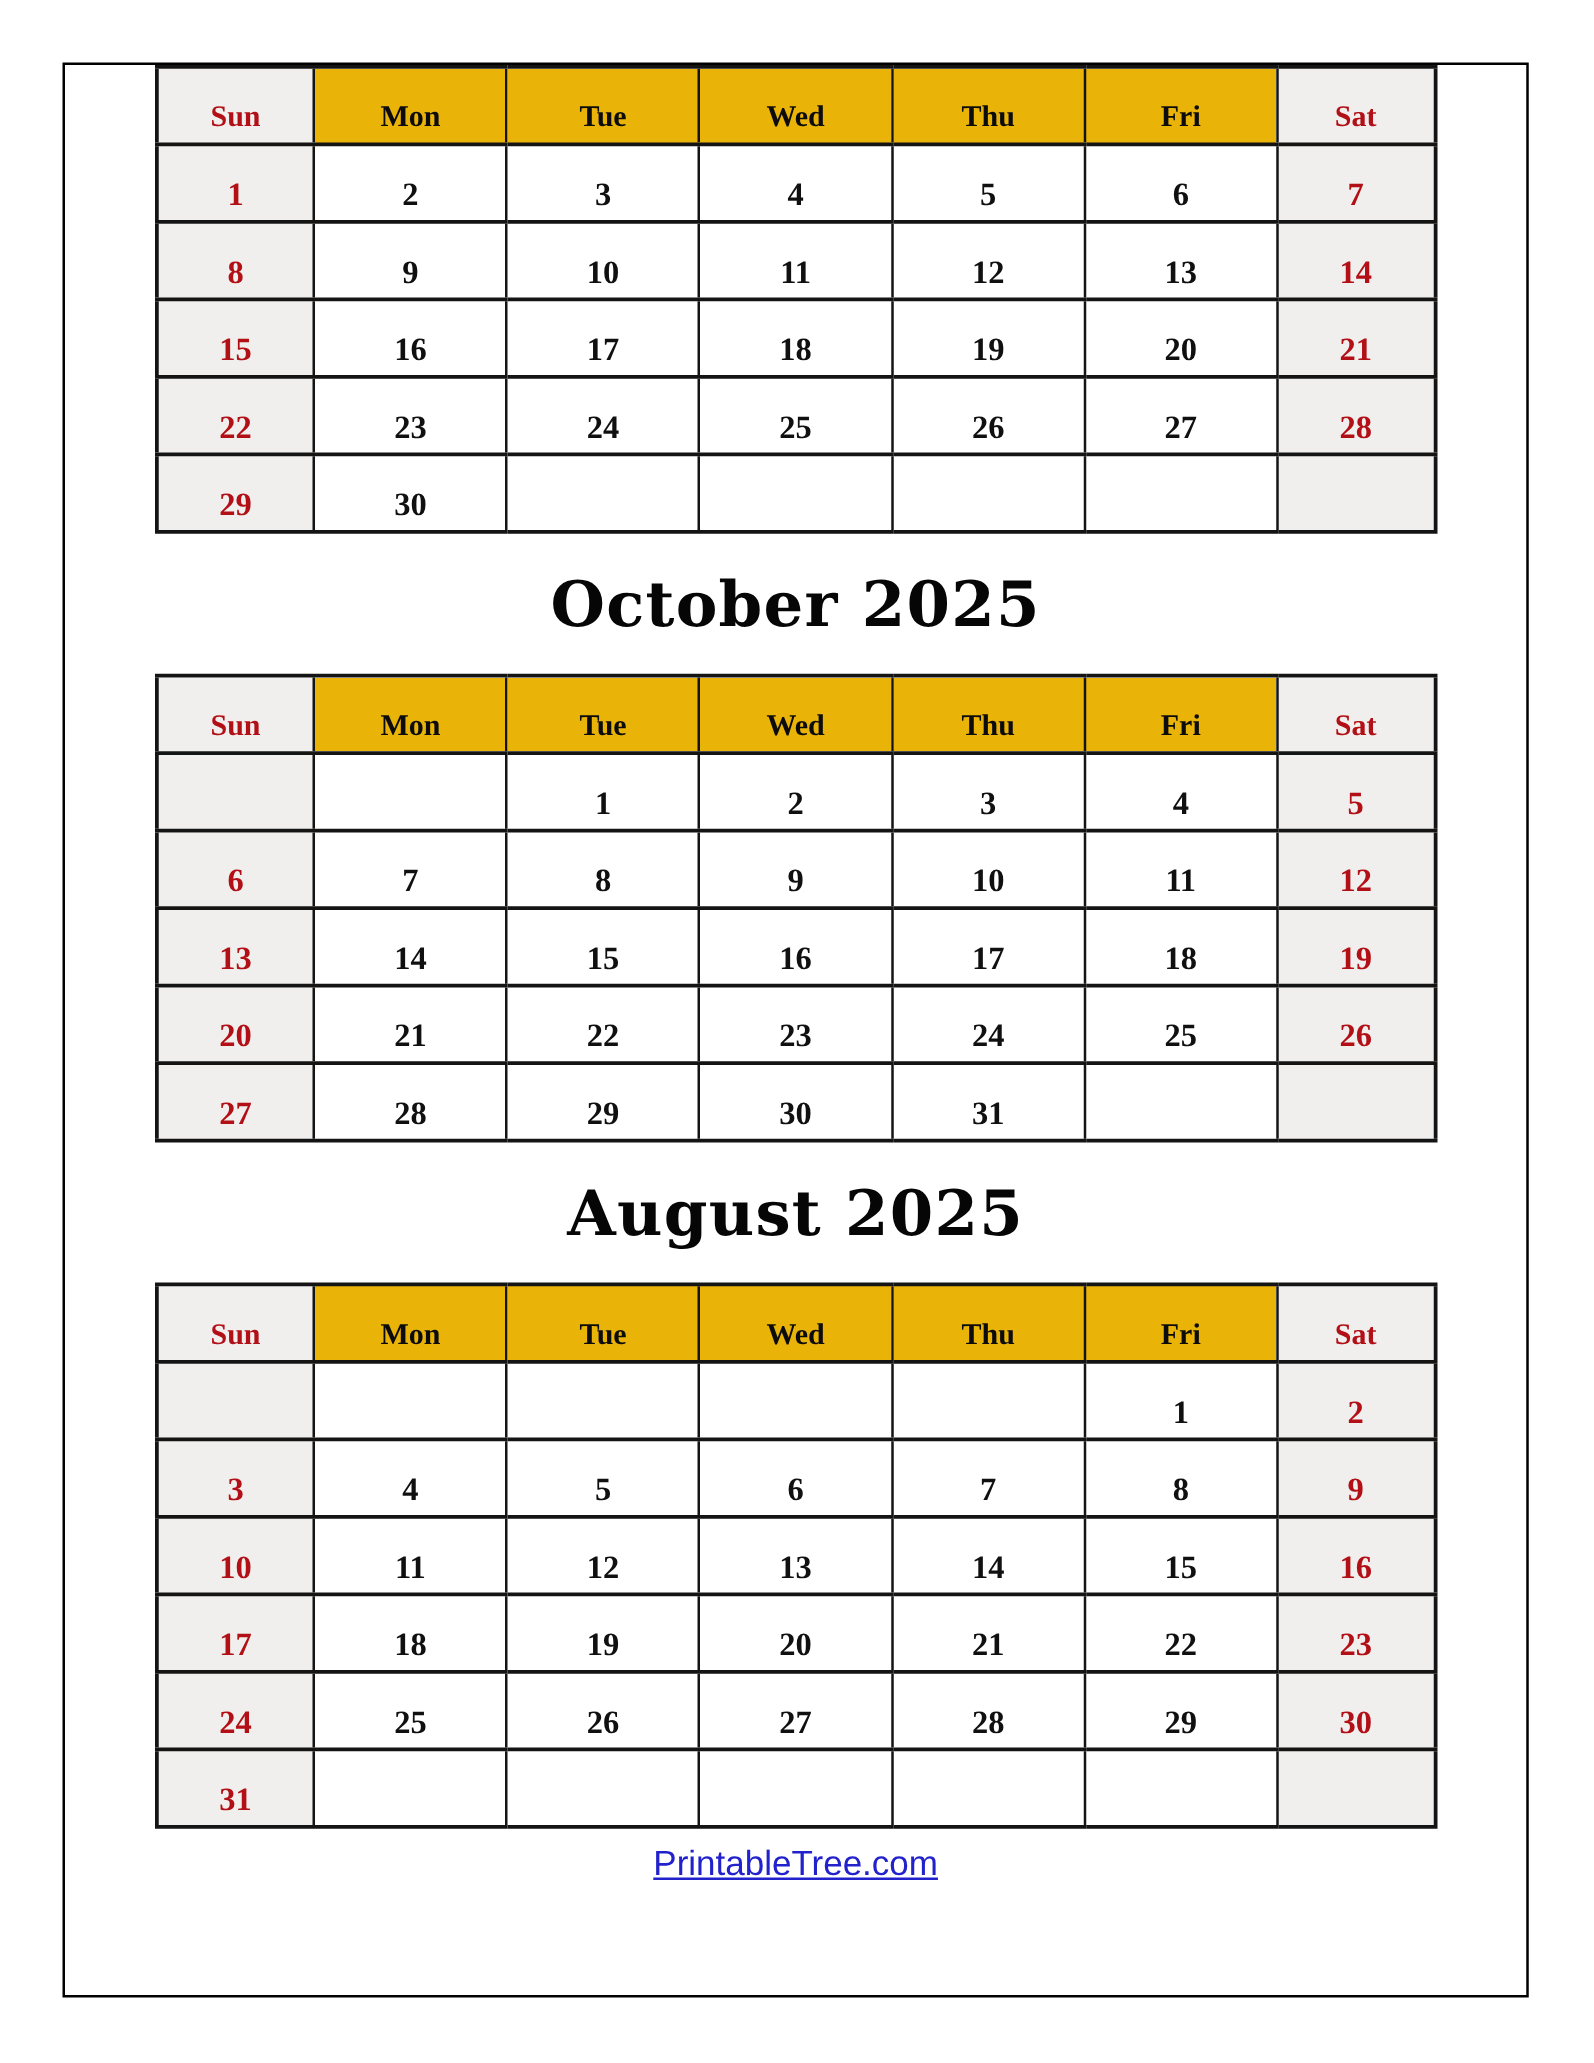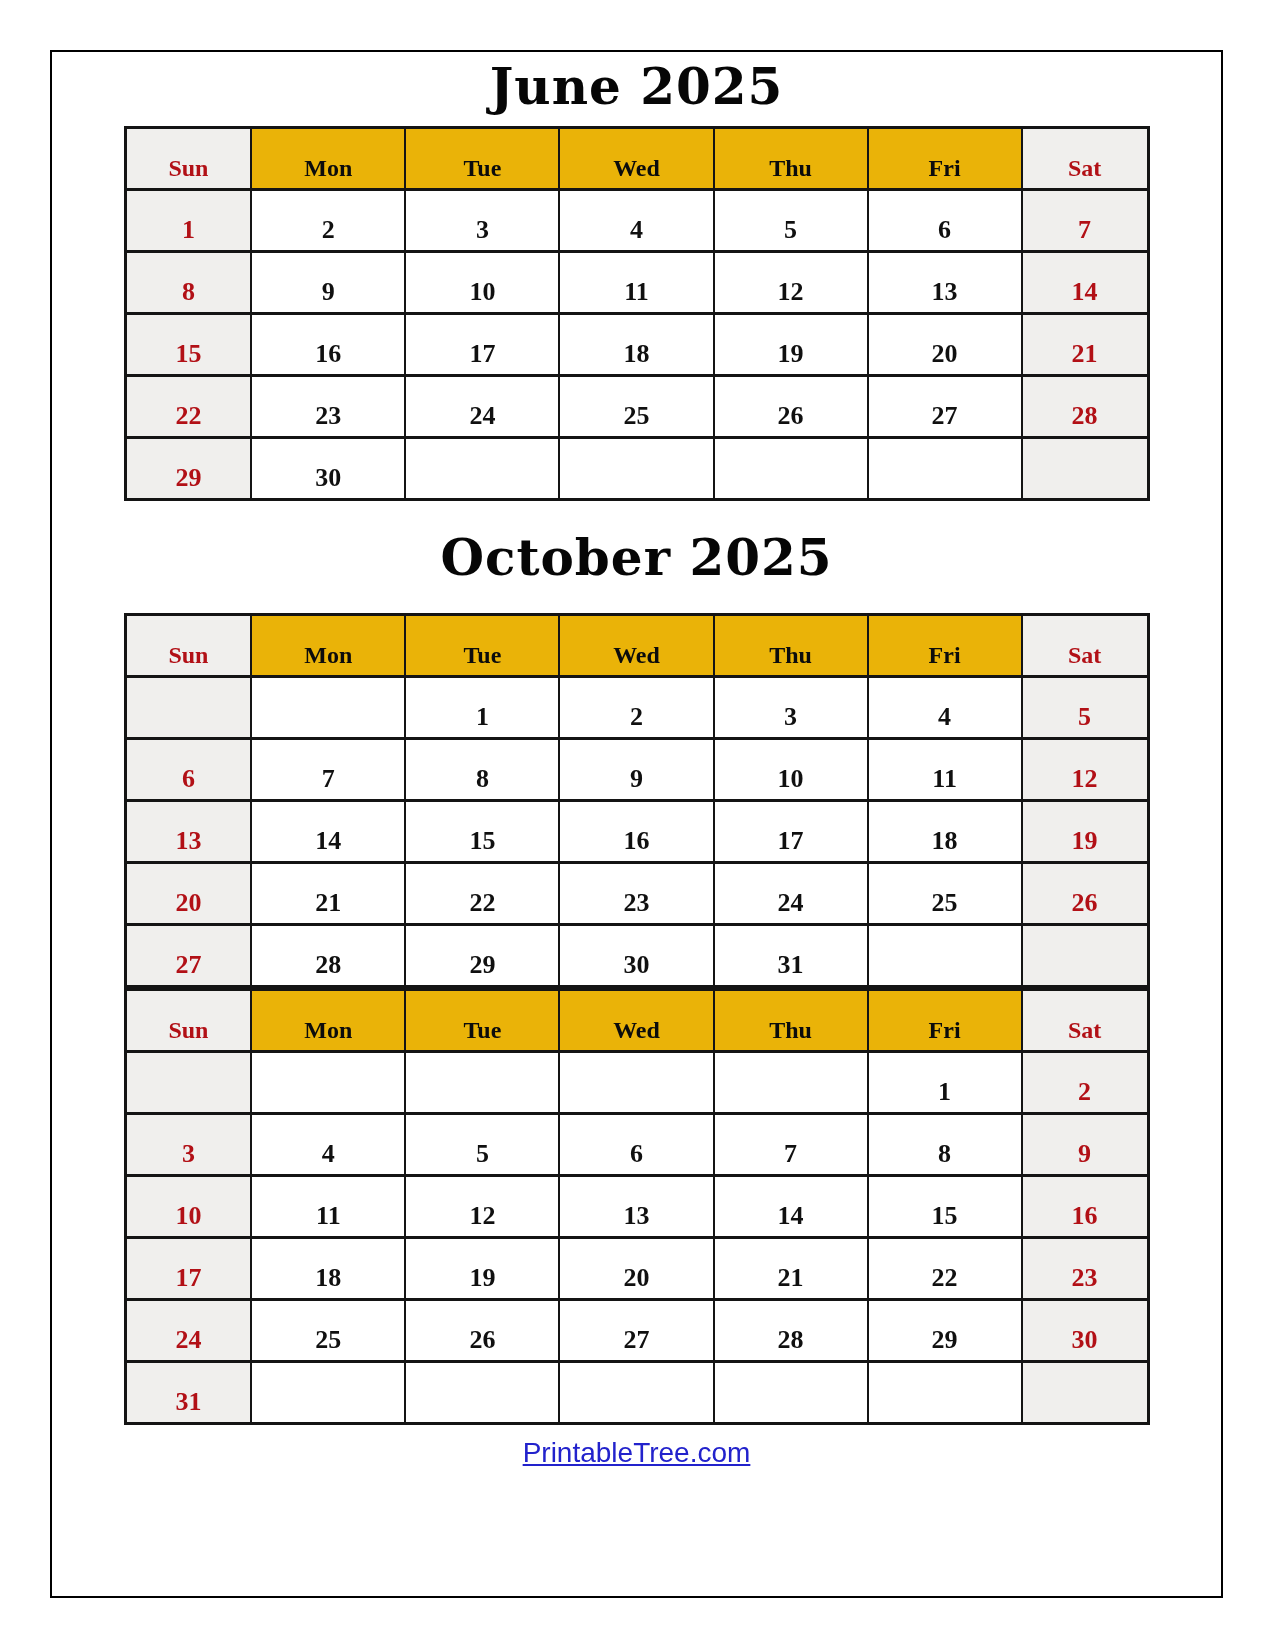--- a/index.html
+++ b/index.html
@@ -92,21 +92,20 @@
     text-decoration: underline;
     cursor: pointer;
   }
 </style>
 </head>
 <body>
 
 <div class="sheet">
   <div id="months">
       <section class="month">
-        <h2 class="month-title">June 2025</h2>
         <table class="cal">
           <colgroup>
             <col class="c-edge">
             <col class="c-mid">
             <col class="c-mid">
             <col class="c-mid">
             <col class="c-mid">
             <col class="c-mid">
             <col class="c-edge">
           </colgroup>
@@ -236,20 +235,21 @@
               <td class="">29</td>
               <td class="">30</td>
               <td class="">31</td>
               <td class=""></td>
               <td class="we"></td>
             </tr>
           </tbody>
         </table>
       </section>
       <section class="month">
+        <h2 class="month-title">August 2025</h2>
         <table class="cal">
           <colgroup>
             <col class="c-edge">
             <col class="c-mid">
             <col class="c-mid">
             <col class="c-mid">
             <col class="c-mid">
             <col class="c-mid">
             <col class="c-edge">
           </colgroup>

